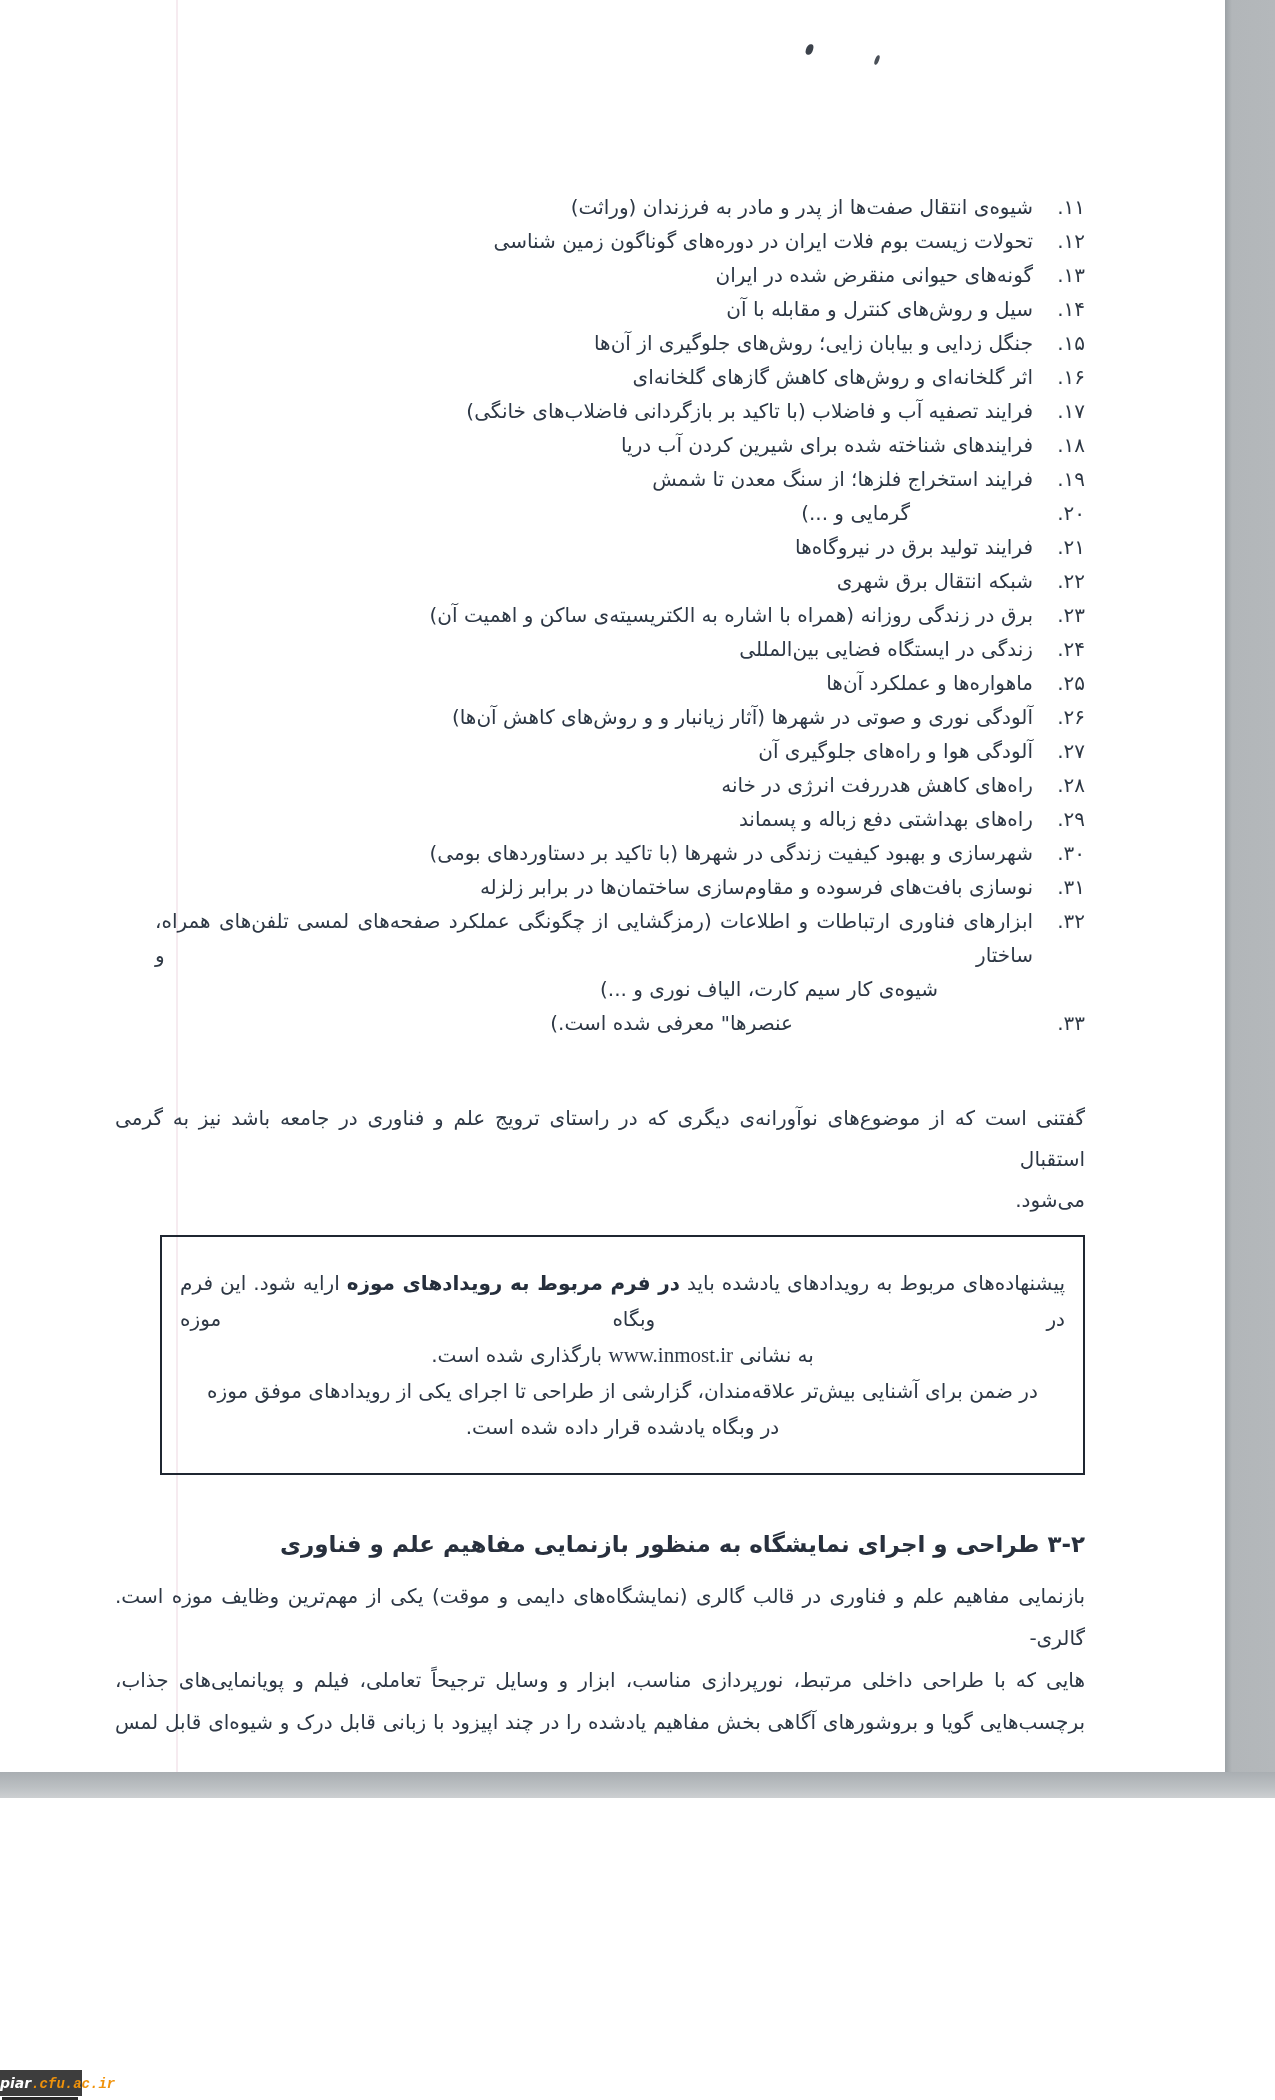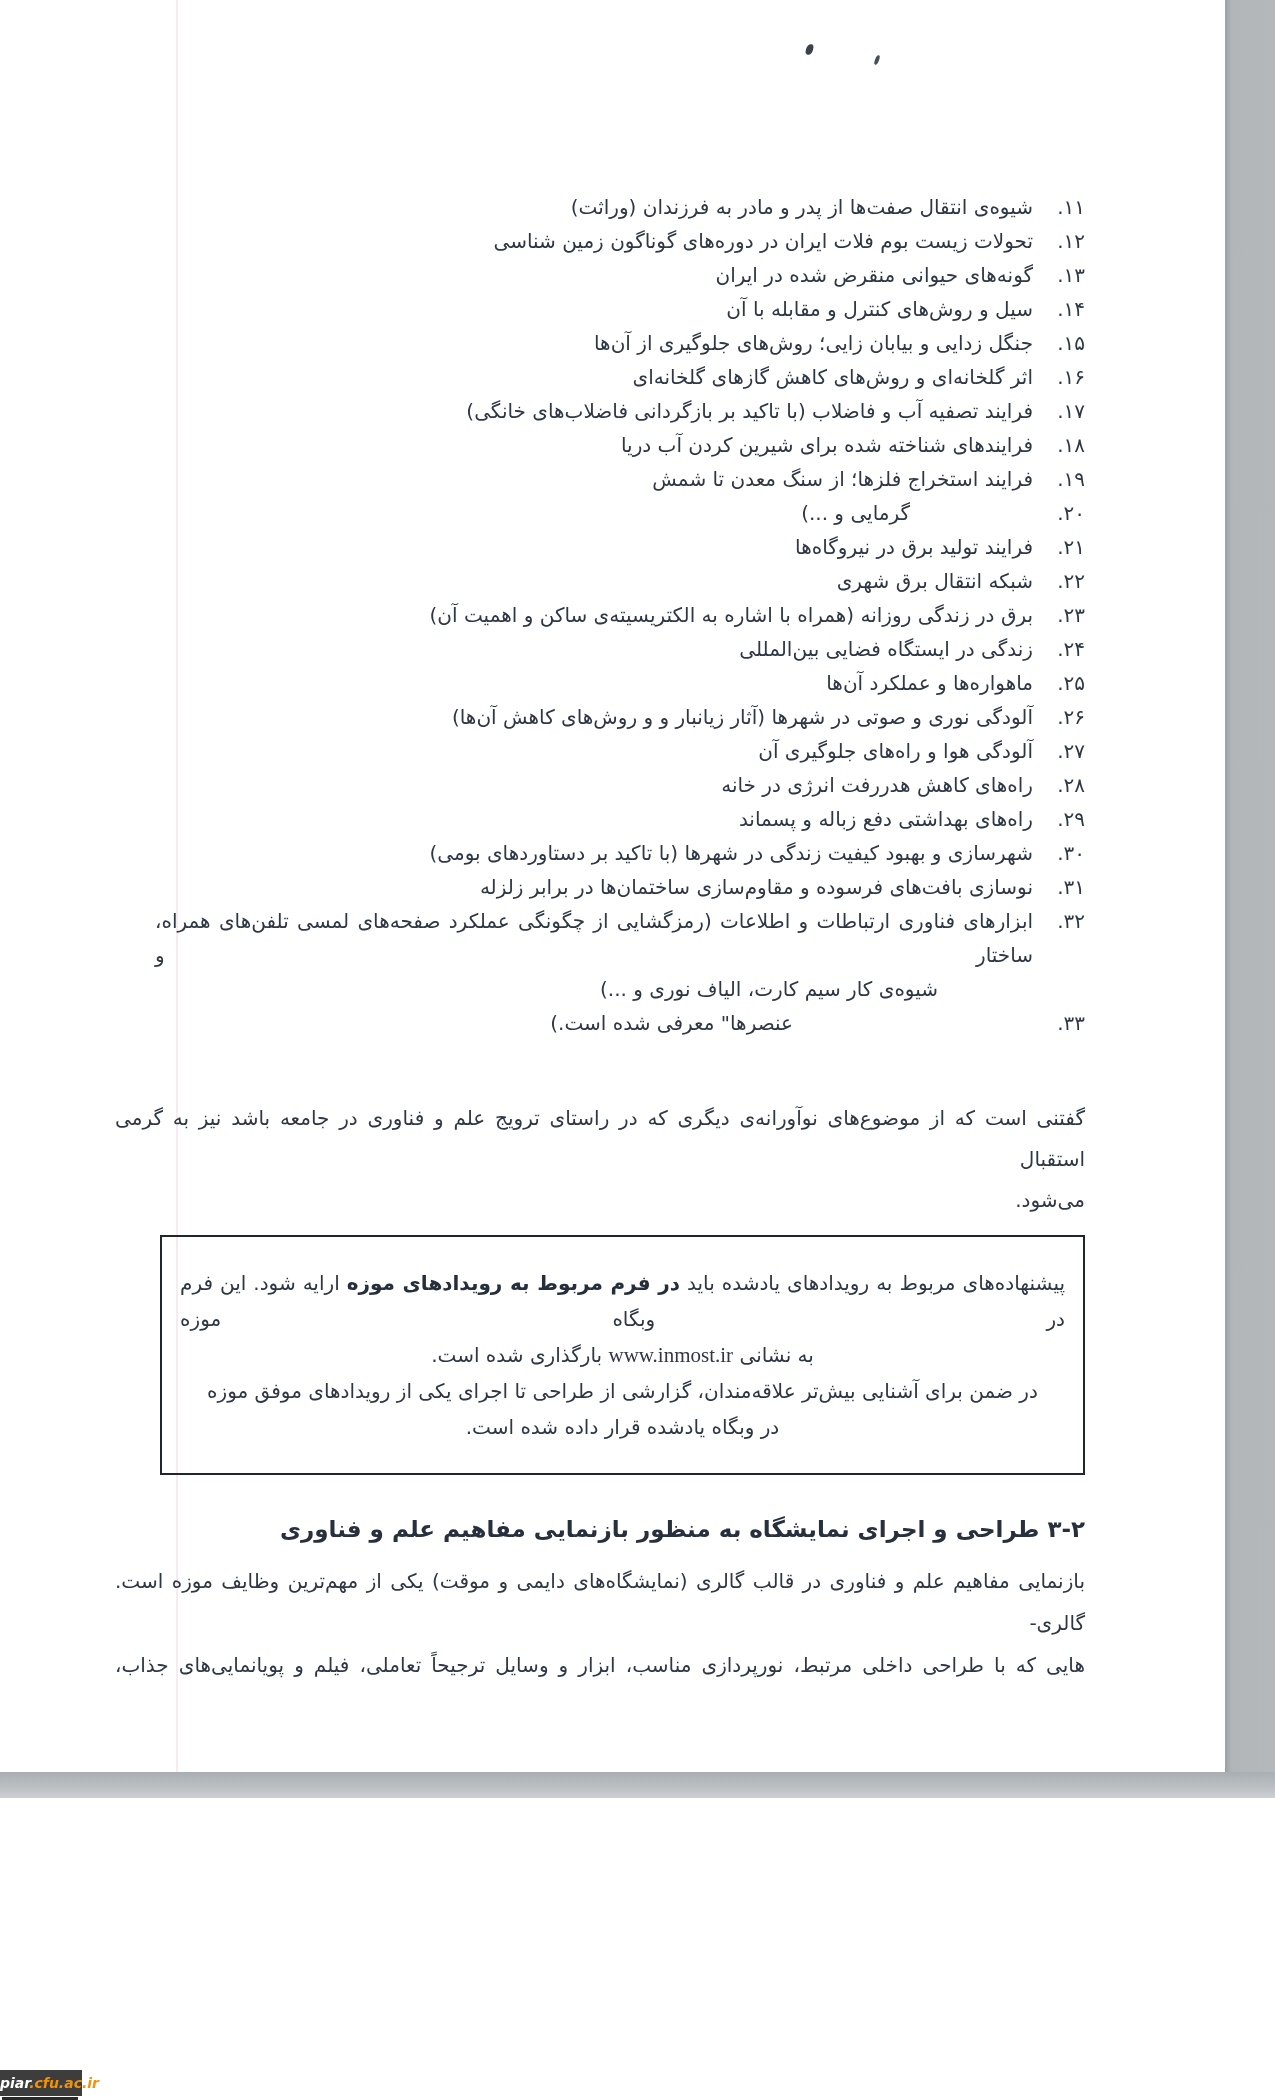--- a/index.html
+++ b/index.html
@@ -29,28 +29,28 @@
   .line{line-height:34px;}
   .jfull{text-align:justify;text-align-last:justify;}
   .closing{margin-top:58px;}
   .closing .cline{line-height:41px;}
   .closing .cline.jfull{text-align:justify;text-align-last:justify;}
   .notice{margin-top:14px;margin-left:45px;border:2px solid #1f2631;padding:28px 18px;}
   .notice .nline{line-height:36px;text-align:center;}
   .notice .nline.first{text-align:justify;text-align-last:justify;}
   .notice b{font-weight:bold;color:#252e3b;}
   .url{font-family:"Liberation Serif",serif;font-size:21px;direction:ltr;unicode-bidi:embed;}
-  .section-heading{margin-top:39px;font-weight:bold;font-size:23px;line-height:30px;color:#28303d;}
+  .section-heading{margin-top:54px;font-weight:bold;font-size:23px;line-height:30px;color:#28303d;}
   .body-par{margin-top:16px;}
   .body-par .bline{line-height:42px;text-align:justify;text-align-last:justify;}
   
   .wm{position:absolute;left:0;top:2070px;width:82px;height:26px;background:#3d3d3d;
     color:#ffffff;font-style:italic;font-weight:bold;font-size:14px;line-height:26px;
     text-align:center;direction:ltr;letter-spacing:0;}
-  .wm .suffix{color:#f0920a;}
+  .wm .suffix{color:#f0920a;font-family:Liberation Mono, monospace;}
   .wm2{position:absolute;left:2px;top:2097px;width:76px;height:3px;background:#2b2b2b;}
 </style>
 </head>
 <body>
 
 <div class="shadow-right"></div>
 <div class="shadow-bottom"></div>
 <div class="scan-streak"></div>
 <div class="speck1"></div>
 <div class="speck2"></div>
@@ -209,18 +209,19 @@
     <div class="nline"><span>به نشانی </span><span class="url">www.inmost.ir</span><span> بارگذاری شده است.</span></div>
     <div class="nline">در ضمن برای آشنایی بیش‌تر علاقه‌مندان، گزارشی از طراحی تا اجرای یکی از رویدادهای موفق موزه</div>
     <div class="nline">در وبگاه یادشده قرار داده شده است.</div>
   </div>
 
   <div class="section-heading">۳-۲ طراحی و اجرای نمایشگاه به منظور بازنمایی مفاهیم علم و فناوری</div>
 
   <div class="body-par">
     <div class="bline">بازنمایی مفاهیم علم و فناوری در قالب گالری (نمایشگاه‌های دایمی و موقت) یکی از مهم‌ترین وظایف موزه است. گالری-</div>
     <div class="bline">هایی که با طراحی داخلی مرتبط، نورپردازی مناسب، ابزار و وسایل ترجیحاً تعاملی، فیلم و پویانمایی‌های جذاب،</div>
+    <div class="bline">برچسب‌هایی گویا و بروشورهای آگاهی بخش مفاهیم یادشده را در چند اپیزود با زبانی قابل درک و شیوه‌ای قابل لمس</div>
   </div>
 
 </div>
 
 <div class="wm"><span>piar</span><span class="suffix">.cfu.ac.ir</span></div>
 <div class="wm2"></div>
 
 </body></html>

